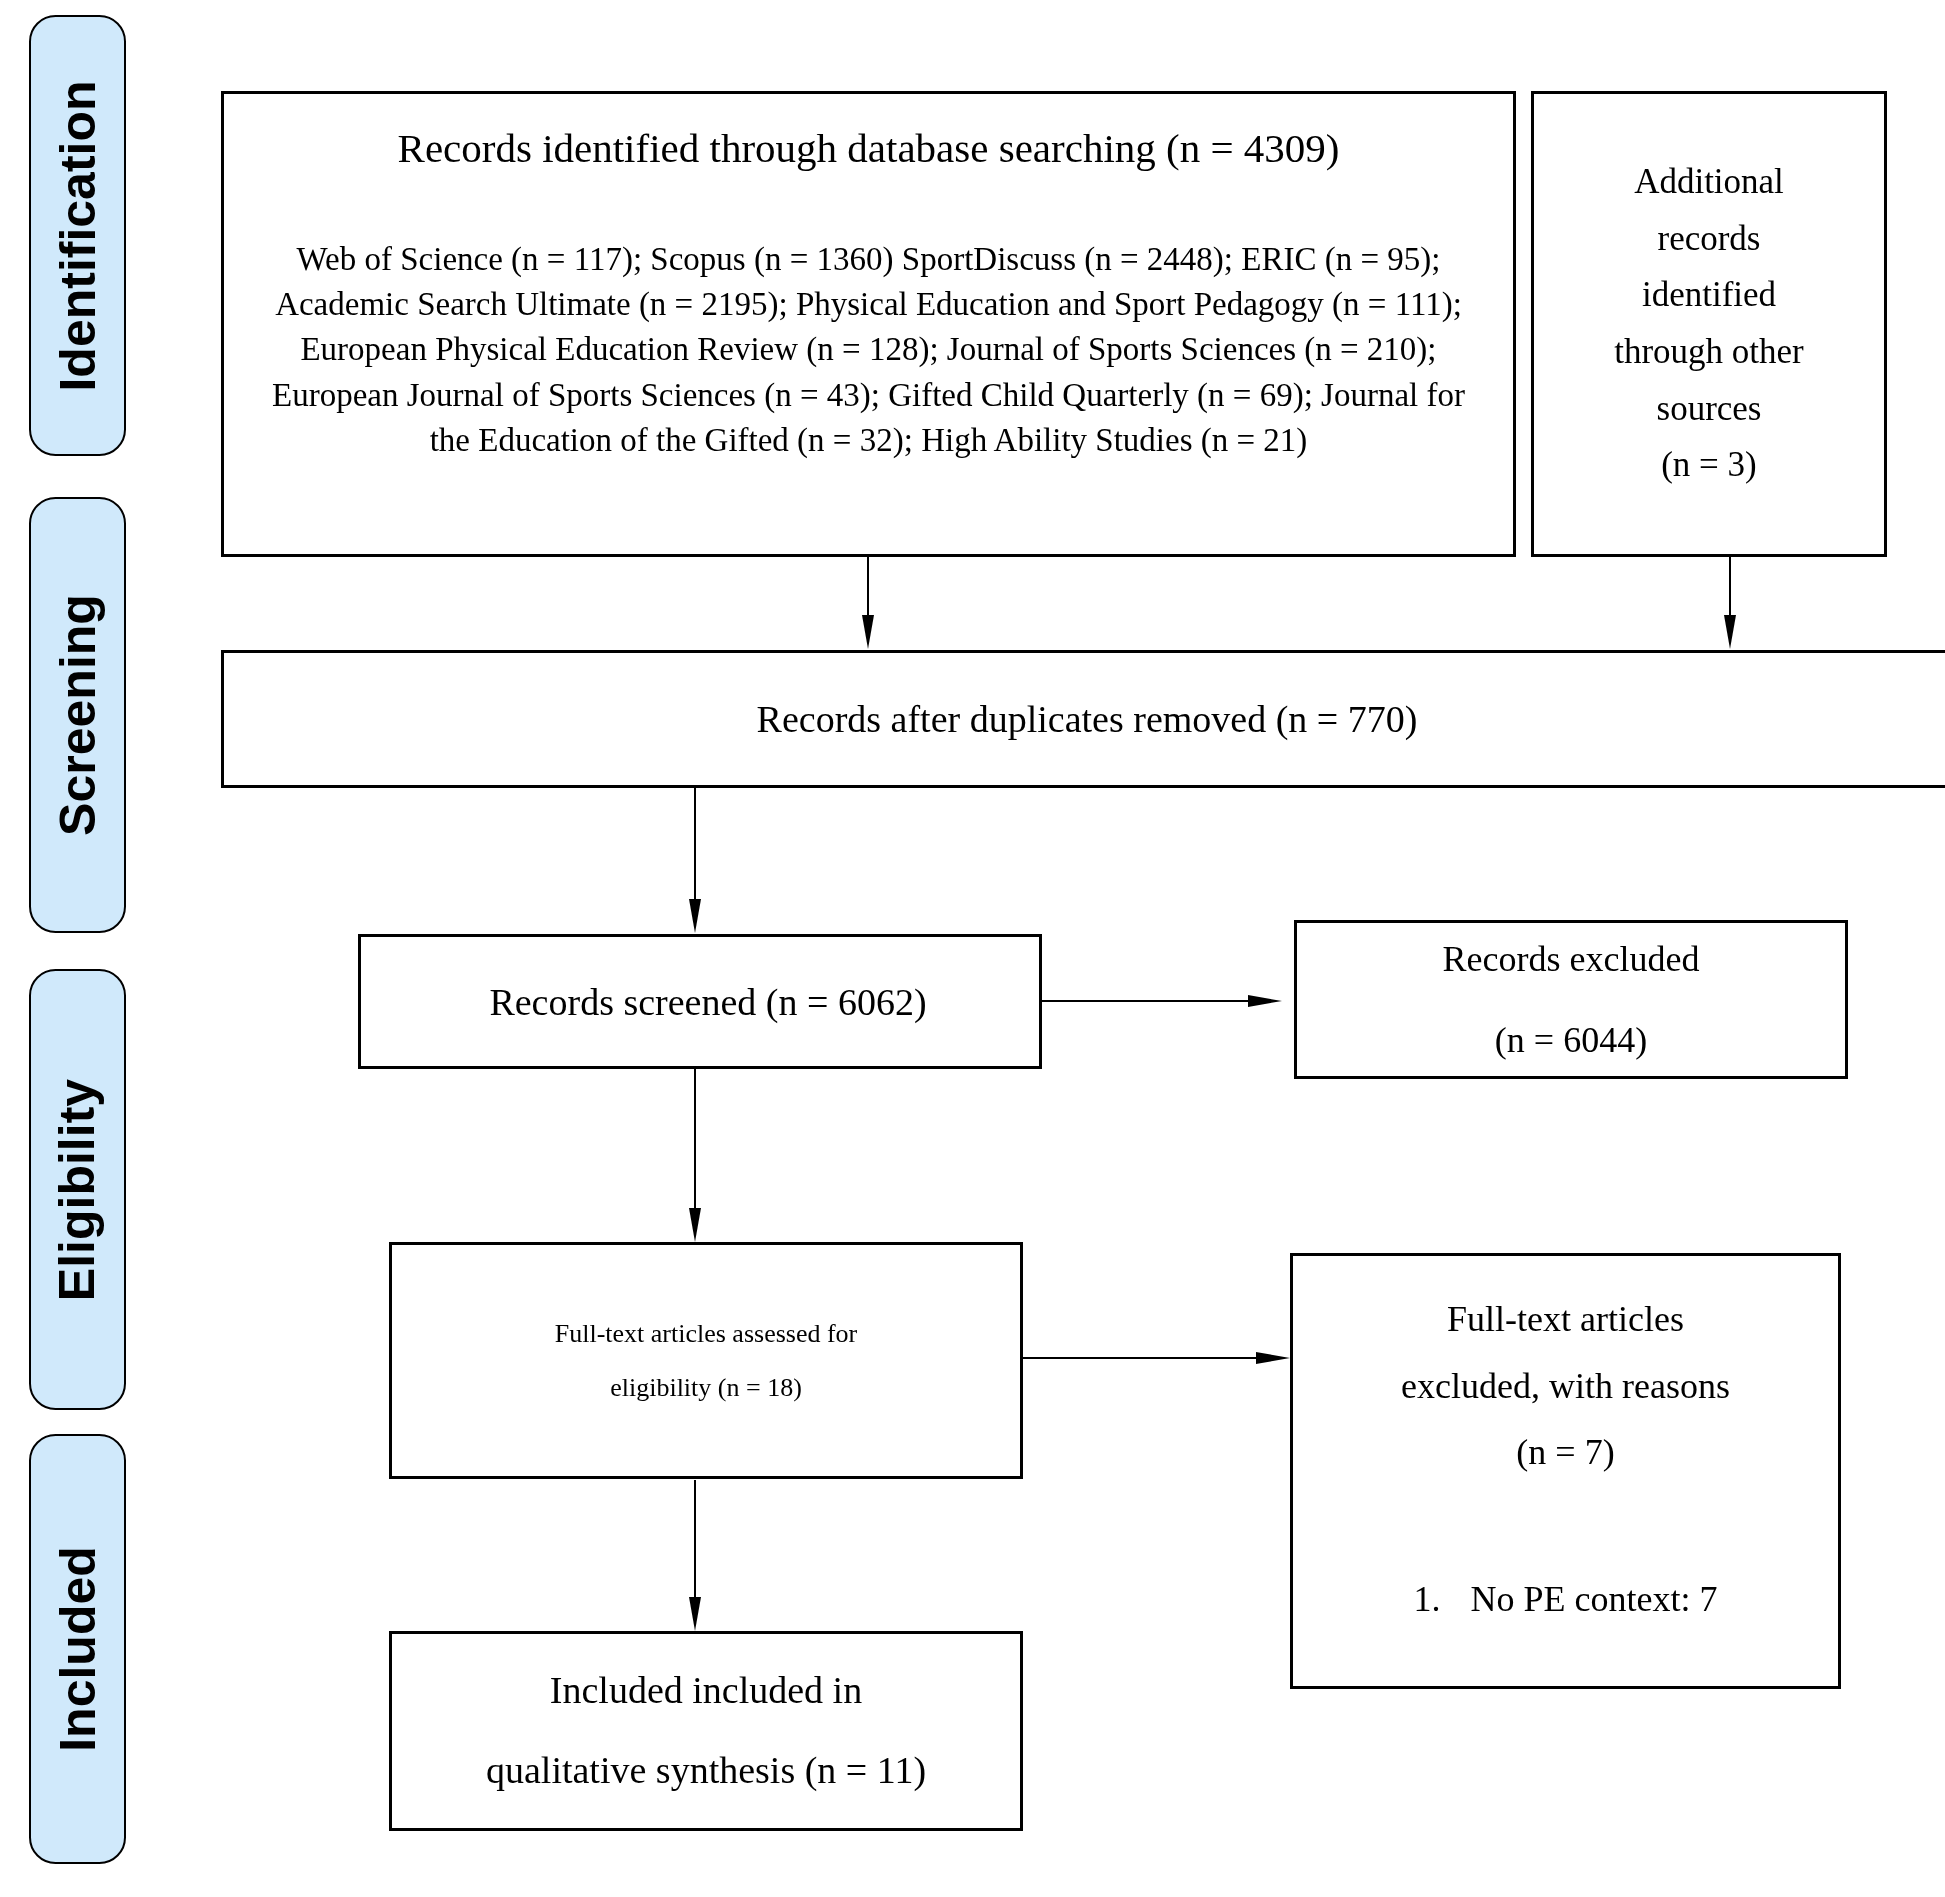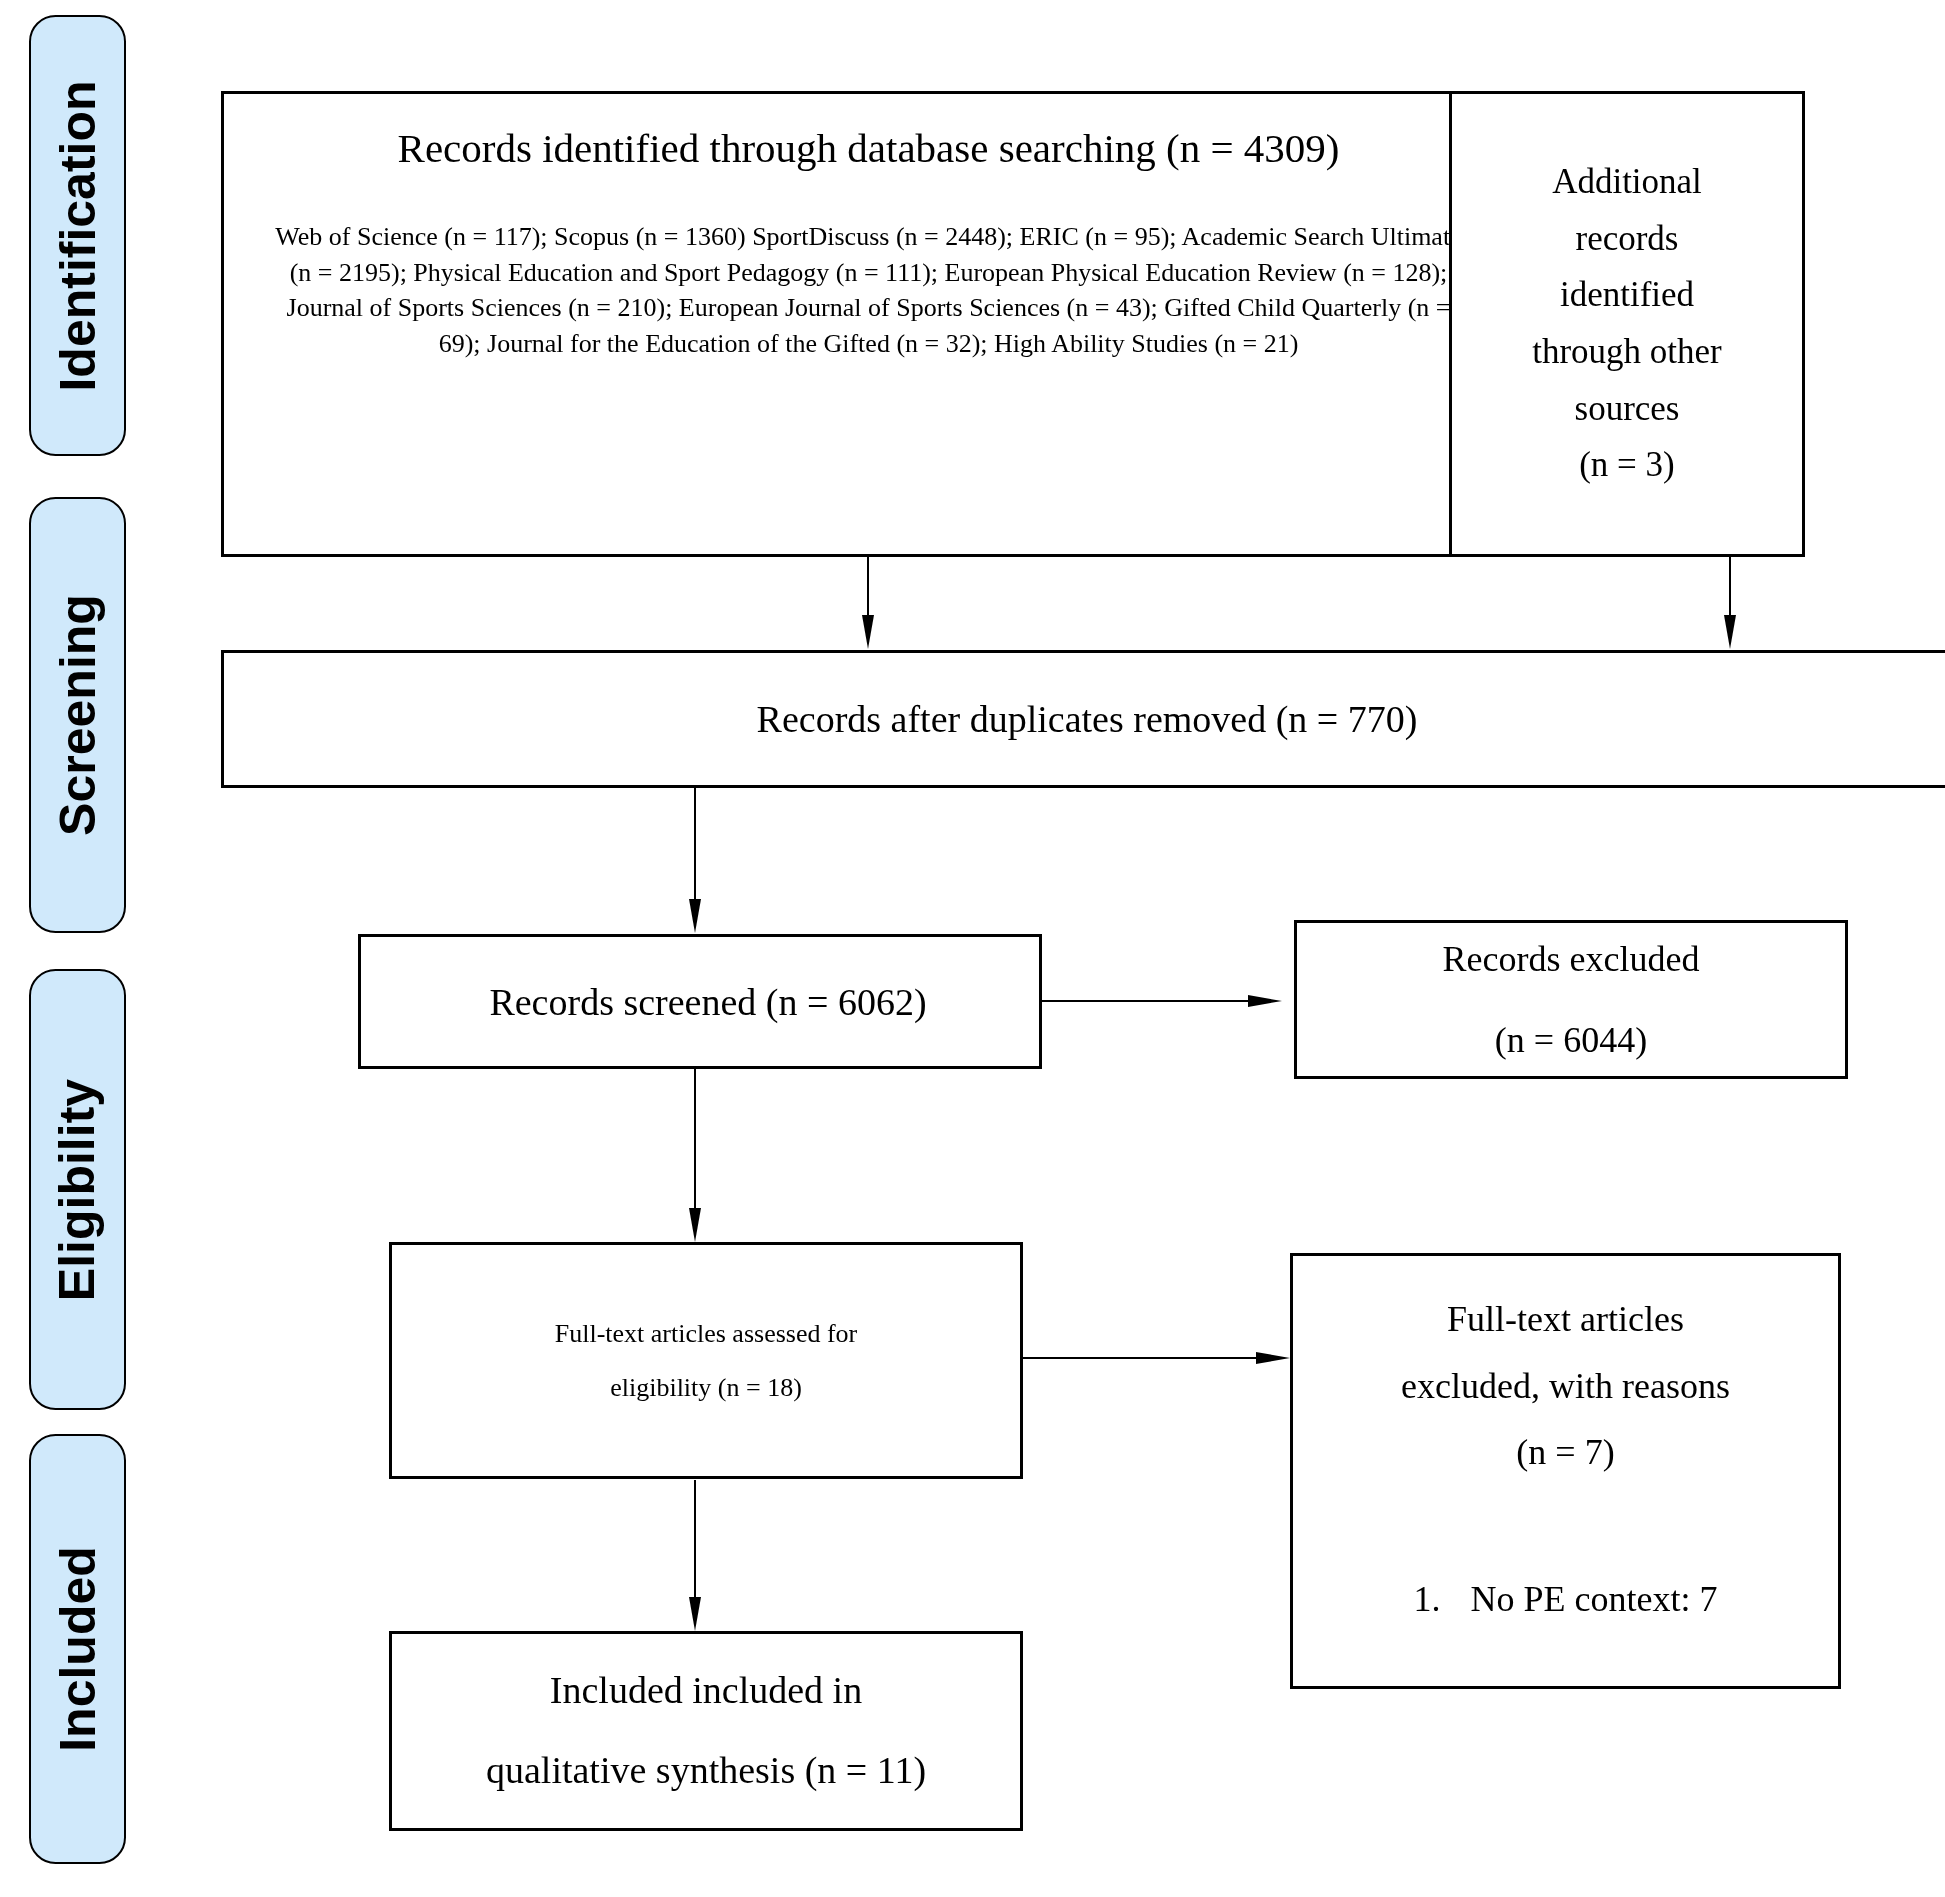--- a/index.html
+++ b/index.html
@@ -52,24 +52,24 @@
     text-align: center;
   }
   .fline { display: block; }
 
   #box-database {
     left: 221px; top: 91px; width: 1295px; height: 466px;
     justify-content: flex-start;
     padding: 27.6px 39px 0 39px;
   }
   #box-database .btitle { font-size: 41px; line-height: 1.3; }
-  #box-database .bbody  { font-size: 26px; line-height: 1.37; margin-top: 44px; max-width: 1205px; }
+  #box-database .bbody  { font-size: 33px; line-height: 1.37; margin-top: 62px; max-width: 1205px; }
 
   #box-other-sources {
-    left: 1449px; top: 91px; width: 356px; height: 466px;
+    left: 1531px; top: 91px; width: 356px; height: 466px;
     font-size: 35px; line-height: 1.62;
   }
 
   #box-duplicates {
     left: 221px; top: 650px; width: 1732px; height: 138px;
     font-size: 38px;
   }
 
   #box-screened {
     left: 358px; top: 934px; width: 684px; height: 135px;

